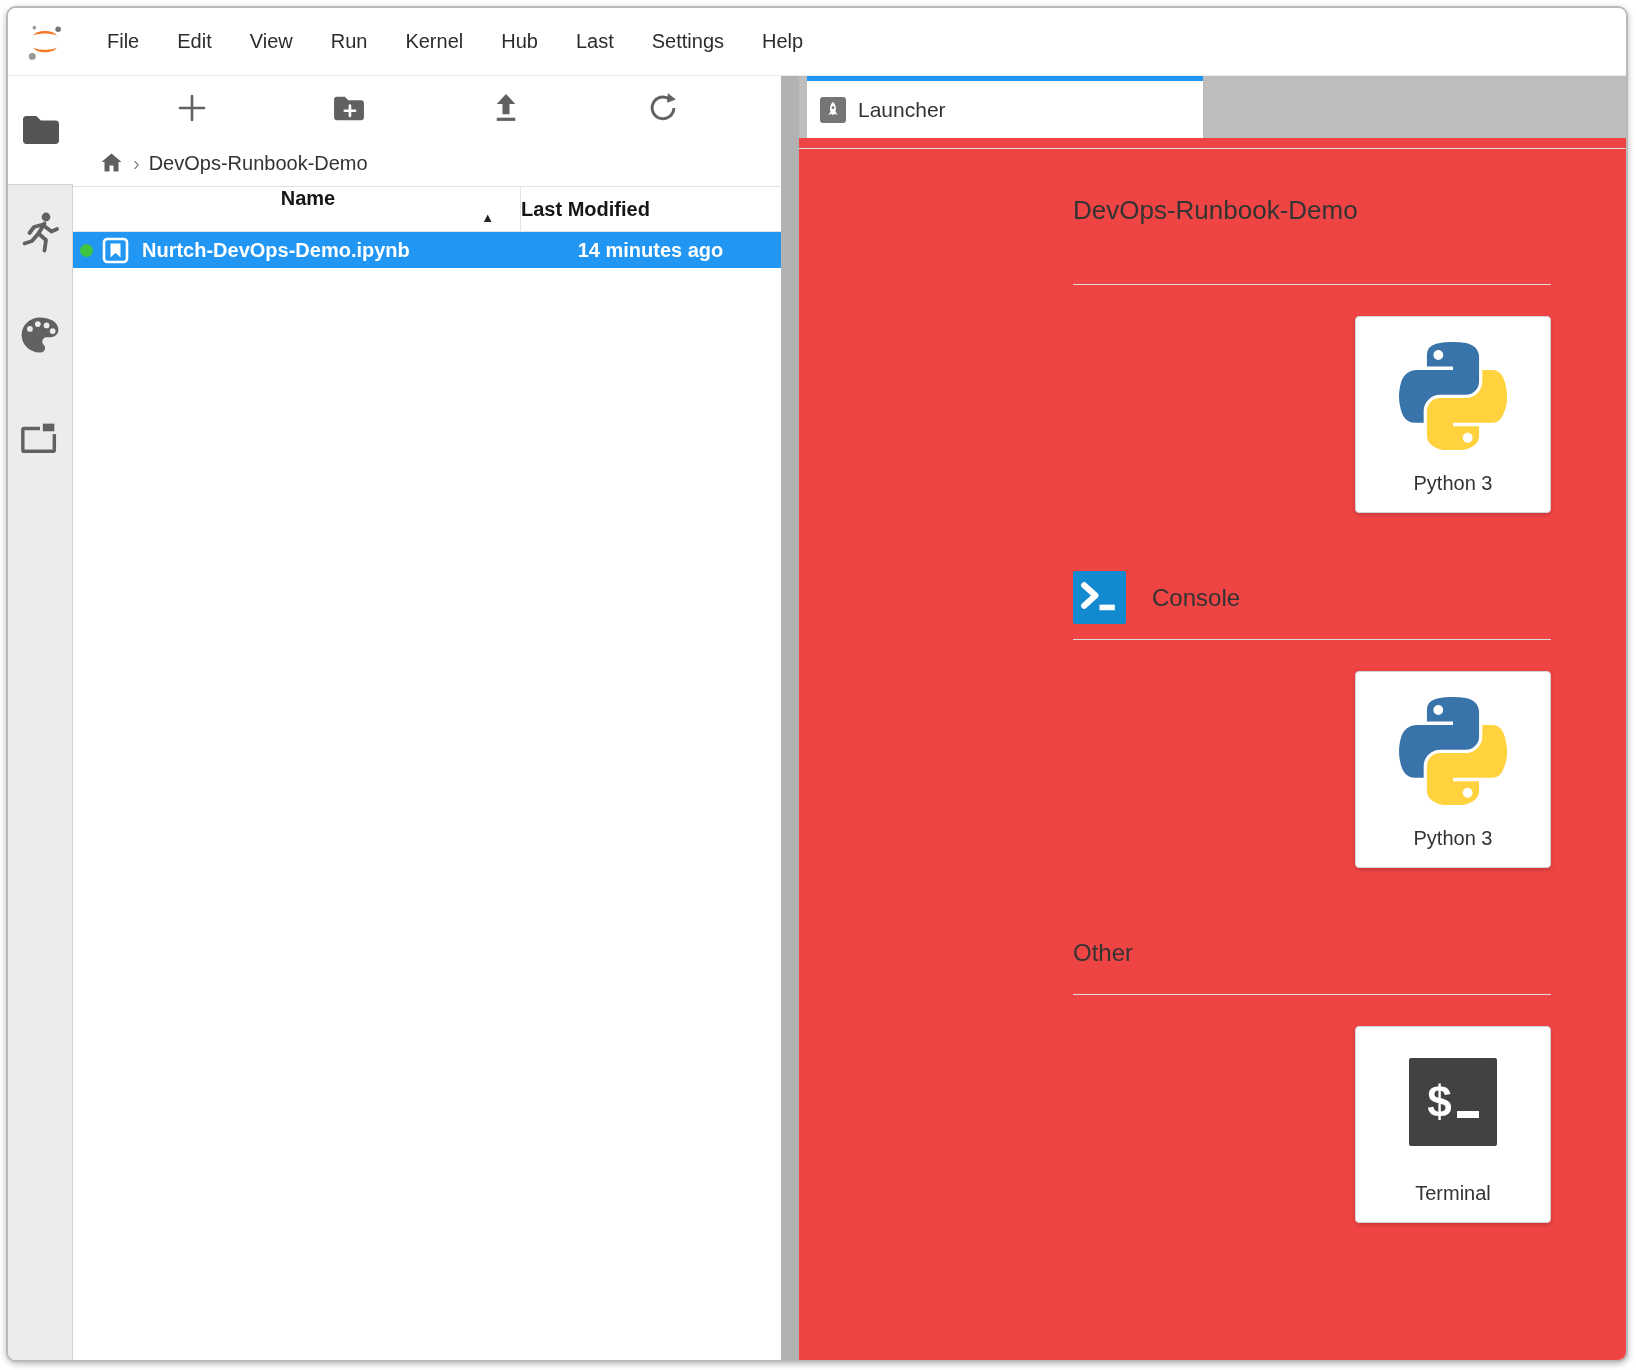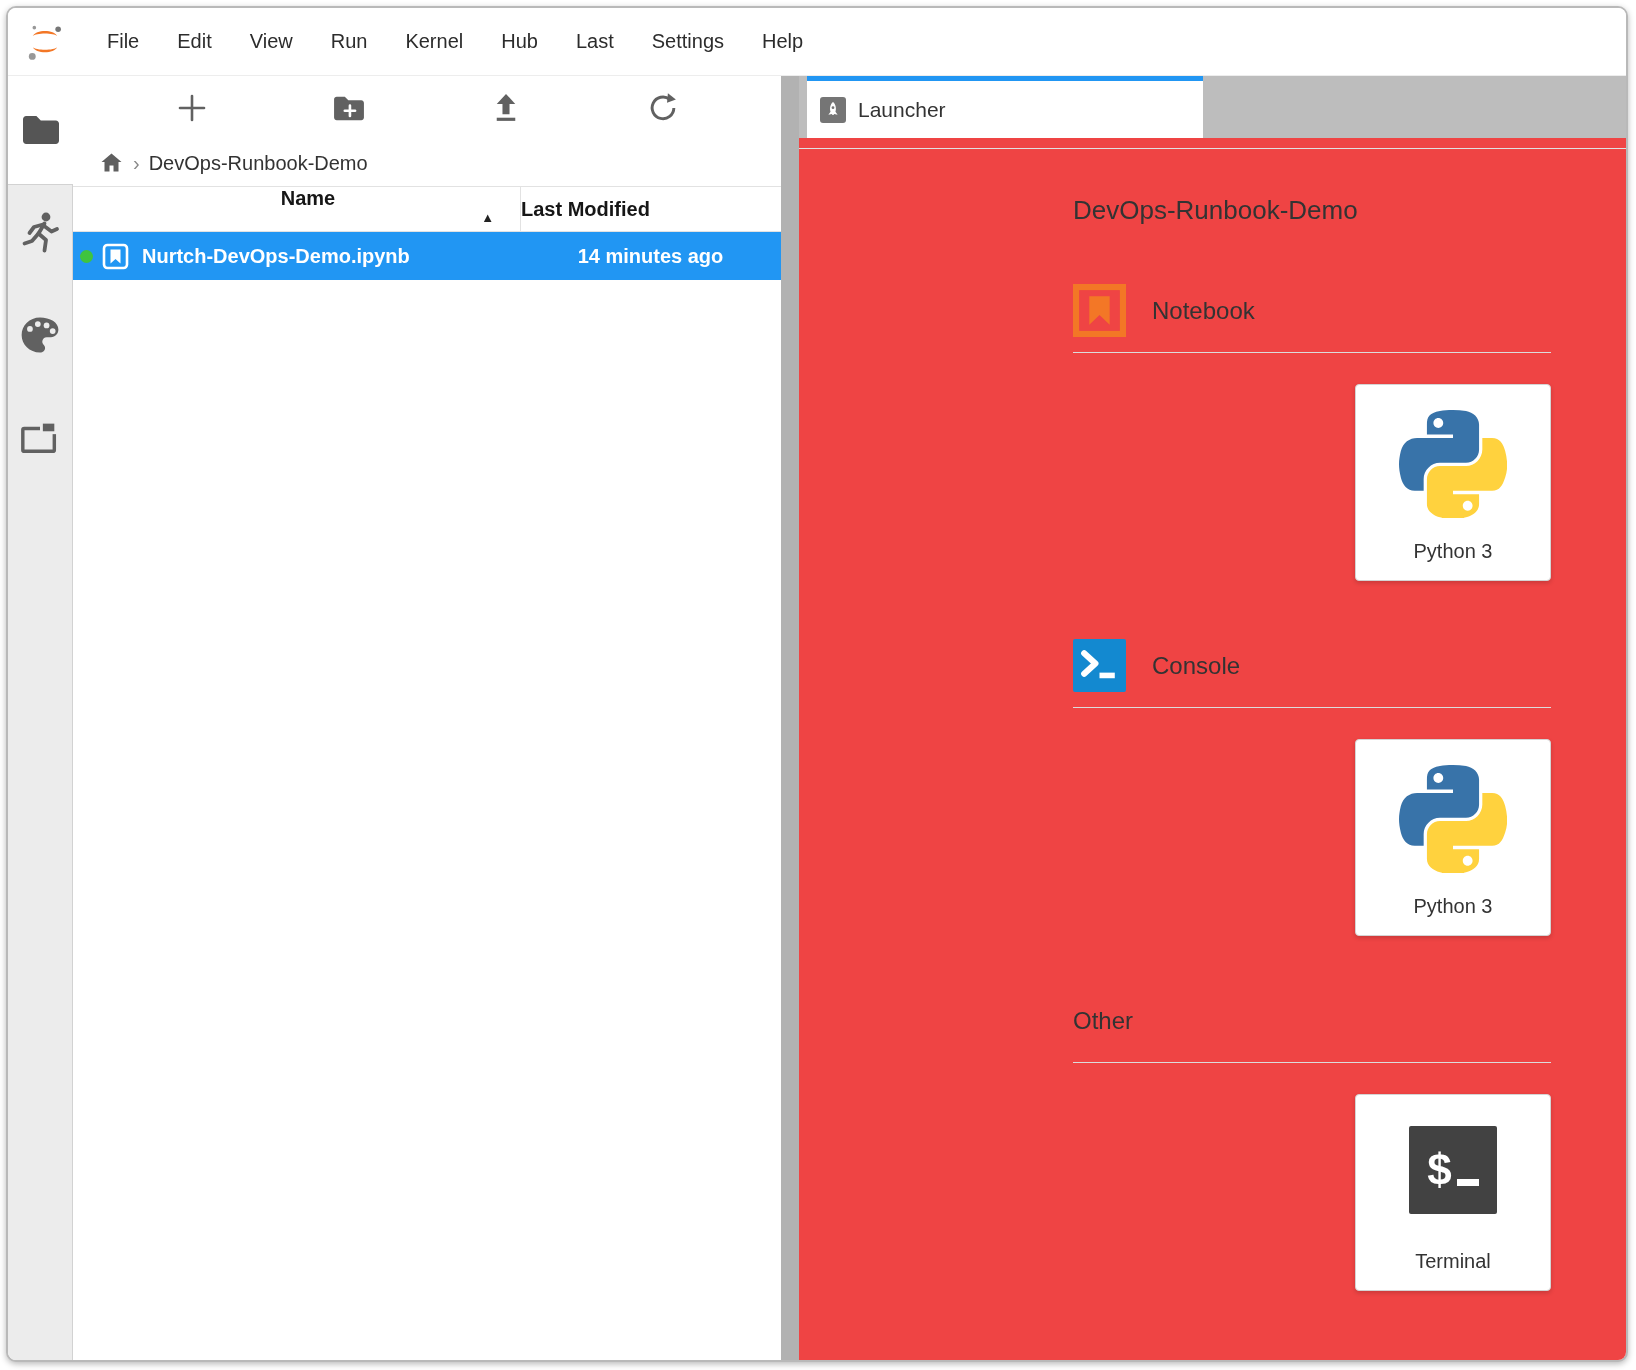--- a/index.html
+++ b/index.html
@@ -32,21 +32,21 @@
   .fb-crumb { height:46px; display:flex; align-items:center; padding-left:26px; gap:9px;
     font-size:20px; color:#333; }
   .crumb-sep { color:#8a8a8a; font-size:20px; }
   .fb-head { height:46px; flex:0 0 auto; display:flex; align-items:stretch;
     border-top:1px solid #e2e2e2; border-bottom:1px solid #e2e2e2;
     font-weight:bold; font-size:20px; color:#161616; }
   .col-name { width:447px; display:flex; align-items:center; padding-left:23px; cursor:pointer;flex-direction:column; }
   .sort { margin-left:auto; padding-right:26px; font-size:13px; color:#222; }
   .col-mod { flex:1; border-left:1px solid #e2e2e2; display:flex; align-items:center;
     justify-content:flex-start; cursor:pointer; }
-  .fb-row { height:48px; background:#2196f3; color:#fff; display:flex; align-items:center;
+  .fb-row { height:36px; background:#2196f3; color:#fff; display:flex; align-items:center;
     font-size:20px; font-weight:600; cursor:pointer; }
   .row-left { width:447px; display:flex; align-items:center; }
   .row-dot { width:13px; height:13px; border-radius:50%; background:#3fc43f; margin-left:7px; flex:0 0 auto; }
   .row-icon { margin-left:9px; display:flex; }
   .row-name { margin-left:13px; white-space:nowrap; }
   .row-mod { flex:1; text-align:center; }
 
   
   .splitter { width:18px; flex:0 0 auto; background:#b2b2b2; cursor:col-resize; }
 
@@ -216,27 +216,20 @@
             </svg>
           </span>
           <span>Launcher</span>
         </div>
       </div>
 
       <div class="content">
         <div class="lc-title">DevOps-Runbook-Demo</div>
 
         <div class="section">
-          <div class="section-head">
-            <svg width="53" height="53" viewBox="0 0 52 52">
-              <rect x="3" y="3" width="46" height="46" fill="none" stroke="#f37726" stroke-width="6"></rect>
-              <polygon points="16,12 36,12 36,40 26,30.5 16,40" fill="#f37726"></polygon>
-            </svg>
-            <span class="section-label">Notebook</span>
-          </div>
           <hr class="rule">
           <div class="cards">
             <div class="card">
               <svg width="108" height="108" viewBox="0 0 111 111">
                 <path fill="#3873a9" d="M54.92 0c-4.58.02-8.96.41-12.81 1.09-11.35 2.01-13.41 6.2-13.41 13.94v10.22h26.81v3.41H18.64c-7.79 0-14.62 4.68-16.75 13.59-2.46 10.21-2.57 16.59 0 27.25 1.9 7.94 6.45 13.59 14.24 13.59h9.22V70.84c0-8.85 7.66-16.66 16.75-16.66h26.78c7.45 0 13.41-6.14 13.41-13.62V15.03c0-7.26-6.13-12.72-13.41-13.94C64.26.33 59.5-.02 54.92 0zM40.42 8.22c2.77 0 5.03 2.3 5.03 5.12 0 2.82-2.26 5.09-5.03 5.09-2.78 0-5.03-2.28-5.03-5.09 0-2.83 2.25-5.12 5.03-5.12z"></path>
                 <path fill="#ffd23e" d="M85.64 28.66v11.91c0 9.23-7.83 17-16.75 17H42.11c-7.34 0-13.41 6.28-13.41 13.62v25.53c0 7.26 6.32 11.53 13.41 13.62 8.49 2.5 16.63 2.95 26.78 0 6.75-1.95 13.41-5.89 13.41-13.62V86.5H55.52v-3.41h40.19c7.79 0 10.69-5.43 13.41-13.59 2.81-8.4 2.69-16.48 0-27.25-1.93-7.76-5.61-13.59-13.41-13.59h-10.07zM70.58 93.31c2.78 0 5.03 2.28 5.03 5.09 0 2.83-2.25 5.12-5.03 5.12-2.77 0-5.03-2.3-5.03-5.12 0-2.82 2.26-5.09 5.03-5.09z"></path>
               </svg>
               <span class="card-label">Python 3</span>
             </div>
           </div>

